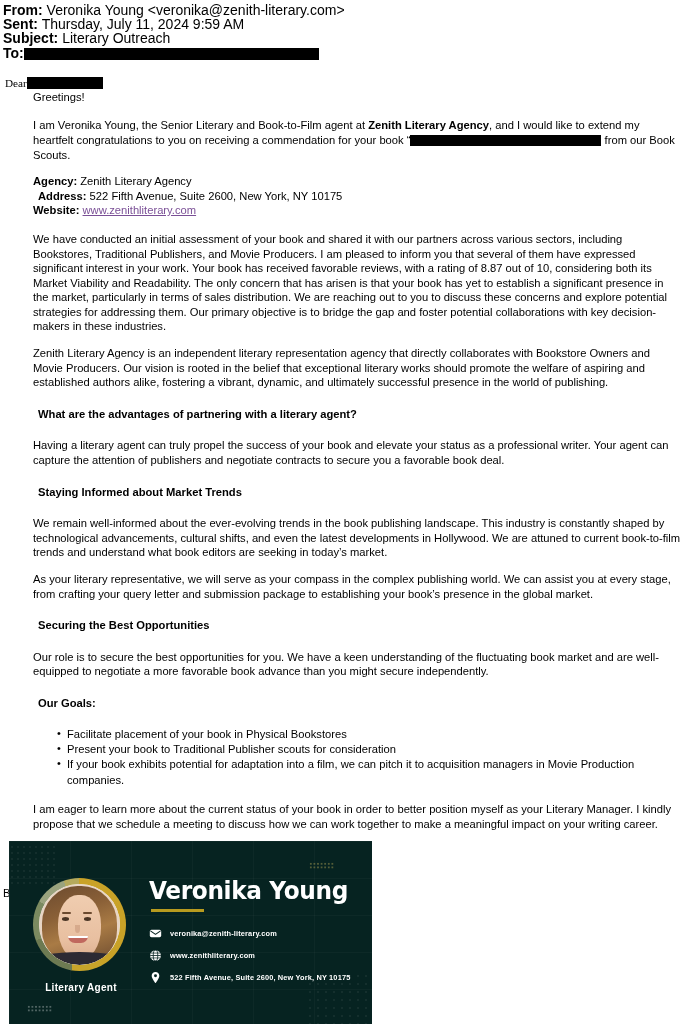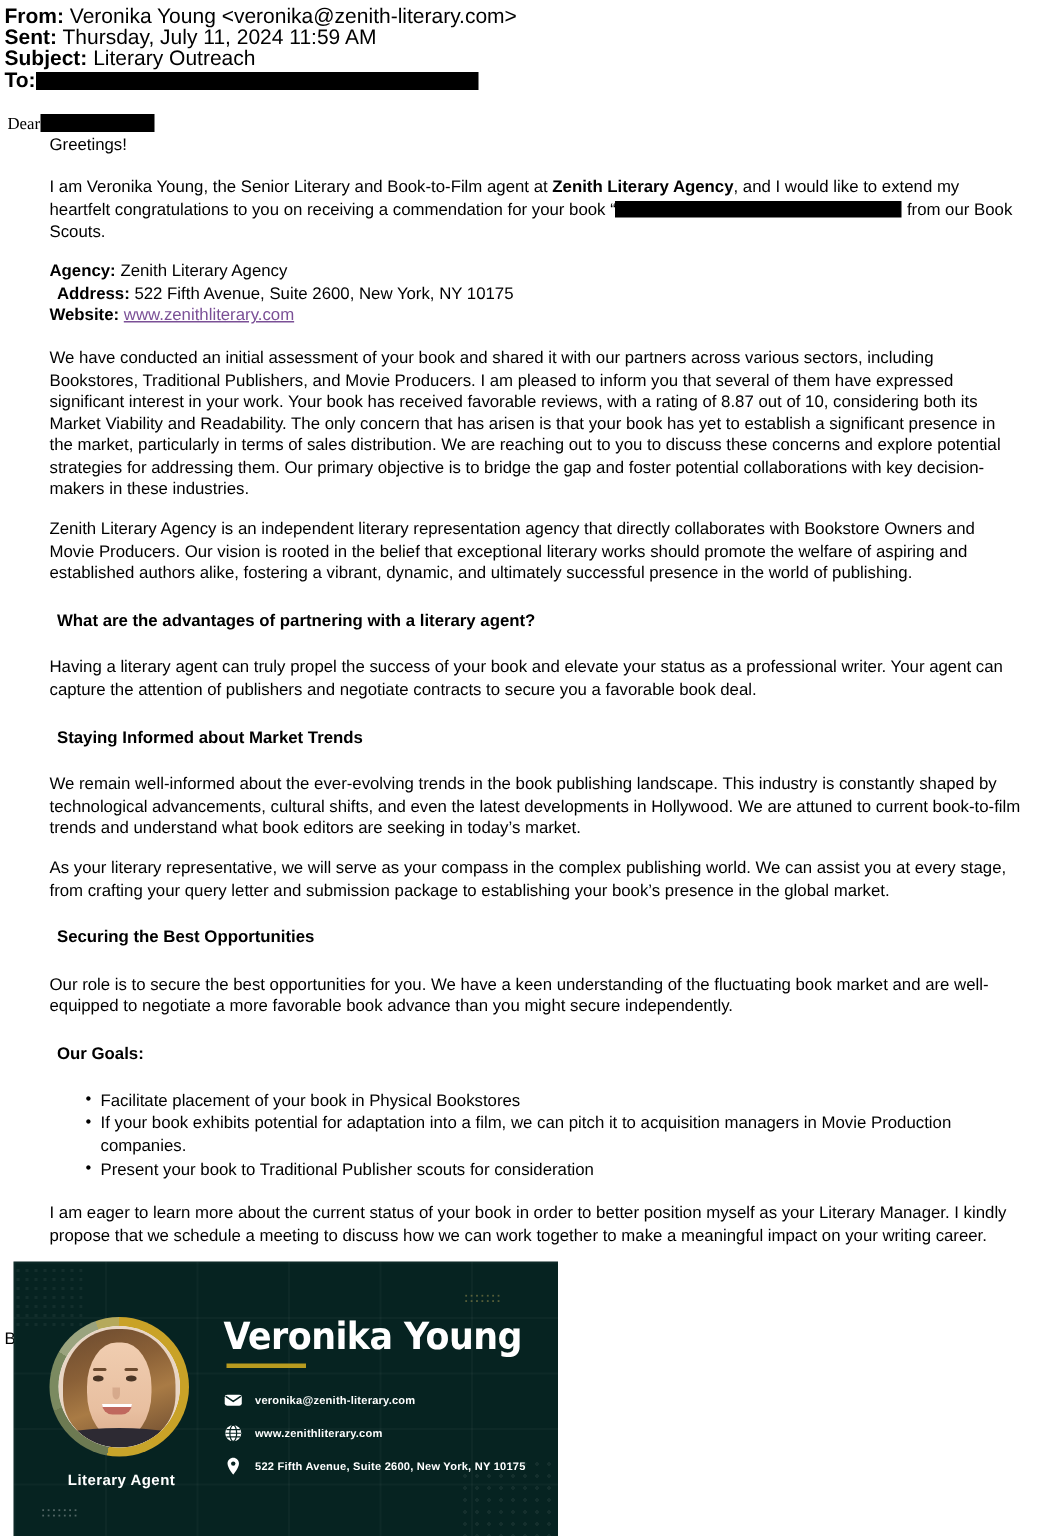--- a/index.html
+++ b/index.html
@@ -344,21 +344,21 @@
 </head>
 <body>
 
 <div class="mail-header">
   <div class="hdr-row">
     <span class="hdr-label">From:</span>
     <span class="hdr-value">Veronika Young &lt;veronika@zenith-literary.com&gt;</span>
   </div>
   <div class="hdr-row">
     <span class="hdr-label">Sent:</span>
-    <span class="hdr-value">Thursday, July 11, 2024 11:59 AM</span>
+    <span class="hdr-value">Thursday, July 11, 2024 9:59 AM</span>
   </div>
   <div class="hdr-row">
     <span class="hdr-label">Subject:</span>
     <span class="hdr-value">Literary Outreach</span>
   </div>
   <div class="hdr-row">
     <span class="hdr-label">To:</span><span class="redact redact-to"></span>
   </div>
 </div>
 
@@ -419,22 +419,22 @@
   <p>Our role is to secure the best opportunities for you. We have a keen understanding of the fluctuating book market and are well-equipped to negotiate a more favorable book advance than you might secure independently.</p>
 
   <div class="spacer-12"></div>
 
   <h3 class="section-head">Our Goals:</h3>
 
   <div class="spacer-11"></div>
 
   <ul class="goals">
     <li>Facilitate placement of your book in Physical Bookstores</li>
+    <li>Present your book to Traditional Publisher scouts for consideration</li>
     <li>If your book exhibits potential for adaptation into a film, we can pitch it to acquisition managers in Movie Production companies.</li>
-    <li>Present your book to Traditional Publisher scouts for consideration</li>
   </ul>
 
   <div class="spacer-14"></div>
 
   <p class="indent-para">I am eager to learn more about the current status of your book in order to better position myself as your Literary Manager. I kindly propose that we schedule a meeting to discuss how we can work together to make a meaningful impact on your writing career.</p>
 
   <div class="spacer-14"></div>
 
   <p class="indent-para">Choose representation, truly a difference.</p>
 

